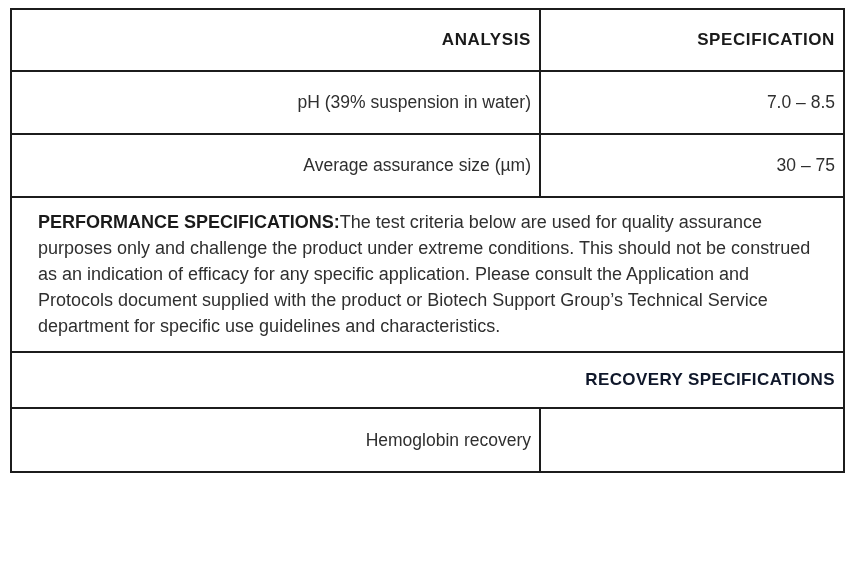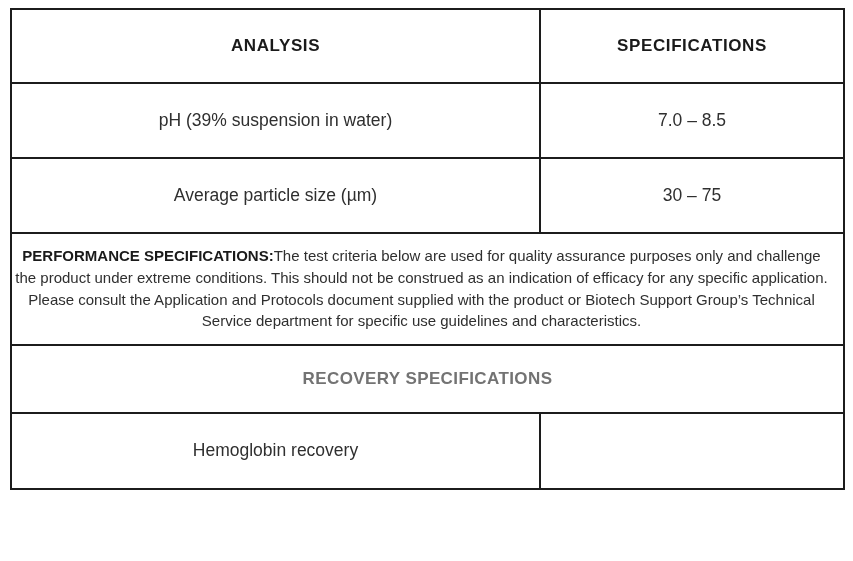--- a/index.html
+++ b/index.html
@@ -21,86 +21,86 @@
     padding: 8px 10px 6px 10px;
     position: relative;
   }
   table.spec {
     border-collapse: collapse;
     width: 833px;
     table-layout: fixed;
   }
   table.spec td {
     border: 2px solid #1c1c1c;
-    text-align: center;
+    text-align: right;
     vertical-align: middle;
     font-size: 17.5px;
     line-height: 1.35;
     color: #2f2f2f;
-    padding: 10px 8px;
+    padding: 4px 8px;
   }
   .col-a { width: 529px; }
   .col-b { width: 304px; }
 
   tr.head td {
     font-weight: bold;
     letter-spacing: 0.6px;
     font-size: 17px;
     color: #1a1a1a;
     height: 52px;
   }
   tr.datarow td {
     height: 53px;
   }
   tr.perf td {
-    text-align: center;
-    padding: 11px 14px 12px 2px;
-    font-size: 15px;
+    text-align: left;
+    padding: 11px 14px 12px 26px;
+    font-size: 18px;
     line-height: 1.45;
     color: #2f2f2f;
   }
   tr.perf td b {
     color: #1a1a1a;
     font-weight: bold;
   }
   tr.recovery-head td {
     font-weight: bold;
     letter-spacing: 0.4px;
     font-size: 17px;
-    color: #737373;
+    color: #0f172a;
     height: 46px;
   }
   tr.recovery-row td {
     height: 54px;
   }
   .cell-empty { }
 </style>
 </head>
 <body>
 
 <div class="sheet">
   <table class="spec">
     <colgroup>
       <col class="col-a">
       <col class="col-b">
     </colgroup>
     <tbody>
       <tr class="head">
         <td>ANALYSIS</td>
-        <td>SPECIFICATIONS</td>
+        <td>SPECIFICATION</td>
       </tr>
 
 
       <tr class="datarow">
         <td>pH (39% suspension in water)</td>
         <td>7.0 – 8.5</td>
       </tr>
 
       <tr class="datarow">
-        <td>Average particle size (µm)</td>
+        <td>Average assurance size (µm)</td>
         <td>30 – 75</td>
       </tr>
 
 
       <tr class="perf">
         <td colspan="2"><b>PERFORMANCE SPECIFICATIONS:</b><span>The test criteria below are used for quality assurance purposes only and challenge the product under extreme conditions. This should not be construed as an indication of efficacy for any specific application. Please consult the Application and Protocols document supplied with the product or Biotech Support Group’s Technical Service department for specific use guidelines and characteristics.</span></td>
       </tr>
 
       <tr class="recovery-head">
         <td colspan="2">RECOVERY SPECIFICATIONS</td>

